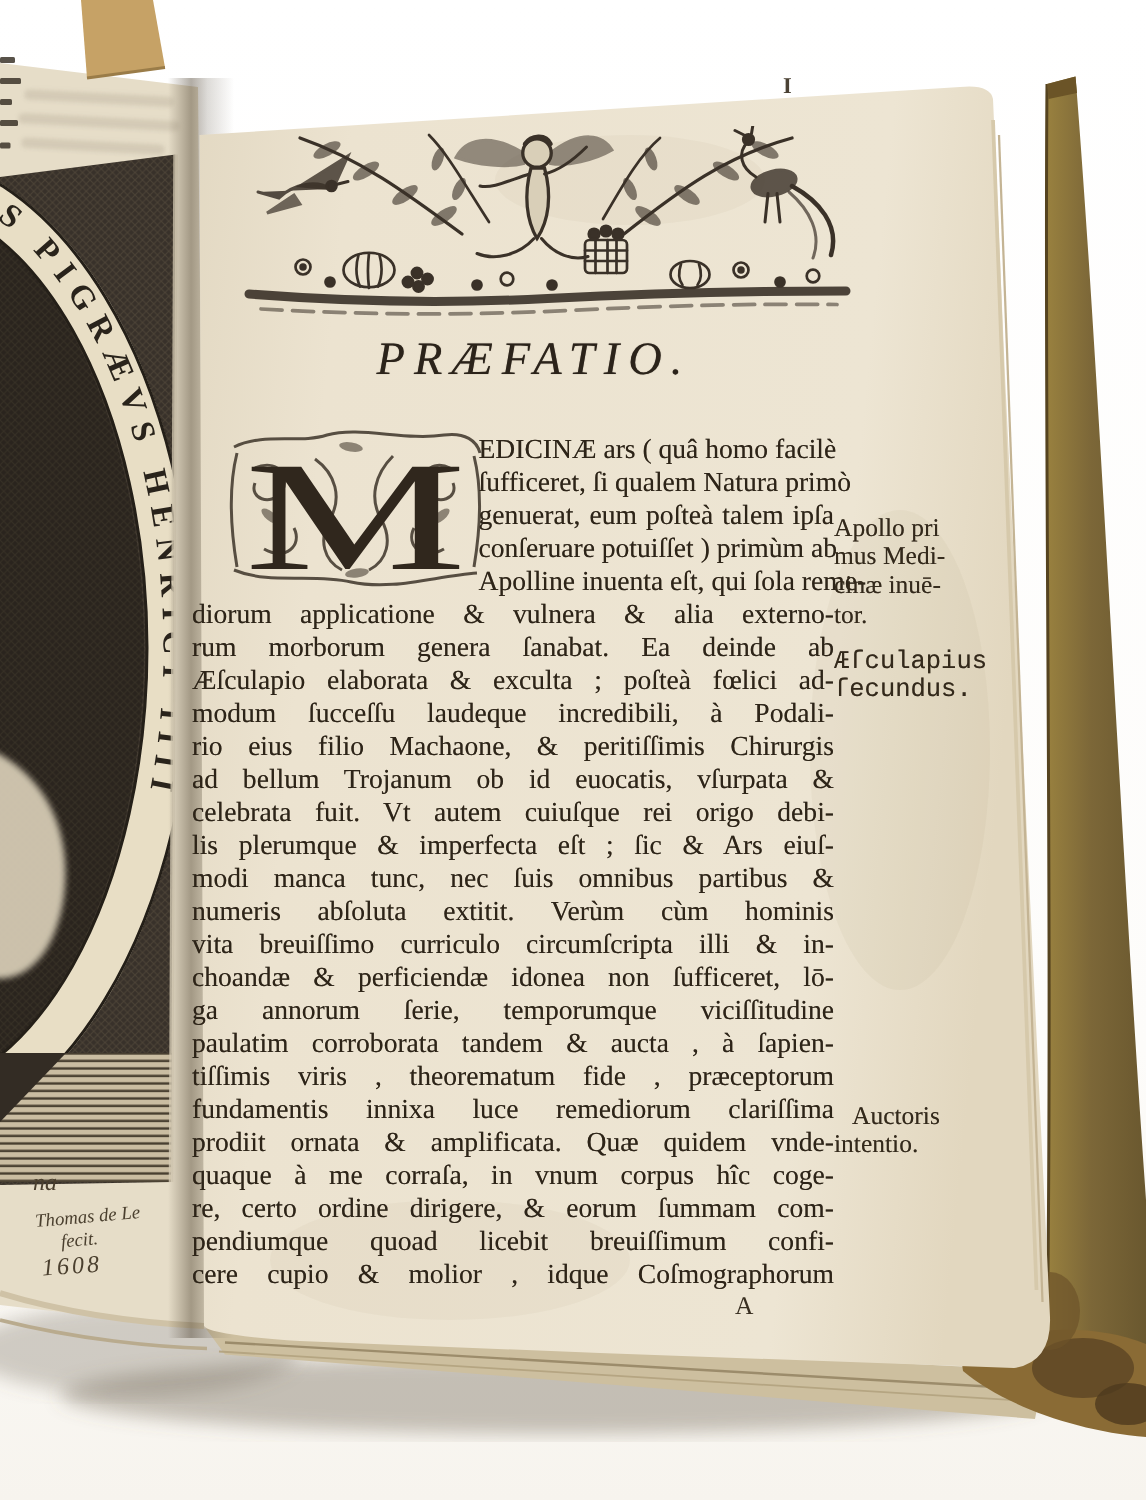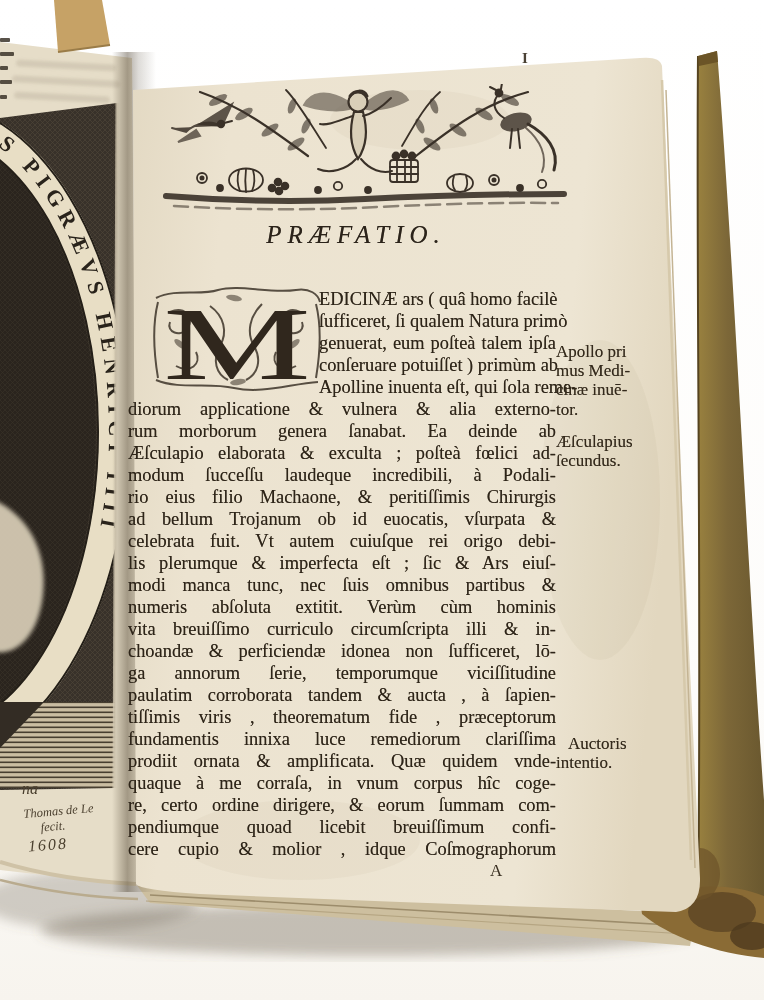--- a/index.html
+++ b/index.html
@@ -9,21 +9,21 @@
     font-family:"Liberation Serif","DejaVu Serif",serif;
   }
   .abs{position:absolute;}
   
   .folio{
     left:522px;top:50px;font-size:15px;font-weight:bold;color:#4a4134;
     letter-spacing:1px;
   }
   .title{
     left:216px;top:221px;width:280px;text-align:center;
-    font-style:italic;font-size:25px;letter-spacing:6px;color:#2b231a;
+    font-style:italic;font-size:31px;letter-spacing:6px;color:#2b231a;
     text-shadow:0 0 .5px rgba(43,35,26,.6);
   }
   .bodytext{
     left:128px;top:288px;width:428px;color:#2d2418;
     font-size:18.4px;
     text-shadow:0 0 .4px rgba(45,36,24,.55);
   }
   .bl{
     height:22px;line-height:22px;white-space:nowrap;
     text-align:justify;text-align-last:justify;
@@ -296,21 +296,21 @@
   <div class="bl">cere cupio &amp; molior , idque Coſmographorum</div>
 </div>
 
 <div class="abs margnote" style="top:342px;">
   <div>Apollo pri</div>
   <div>mus Medi-</div>
   <div>cinæ inuē-</div>
   <div>tor.</div>
 </div>
 
-<div class="abs margnote" style="top:432px;">
+<div class="abs margnote" style="top:432px;font-family:Liberation Mono, monospace;">
   <div>Æſculapius</div>
   <div>ſecundus.</div>
 </div>
 
 <div class="abs margnote" style="top:704px;margin-top:30px;">
   <div class="mn-ind">Auctoris</div>
   <div>intentio.</div>
 </div>
 
 <div class="abs signature">A</div>

